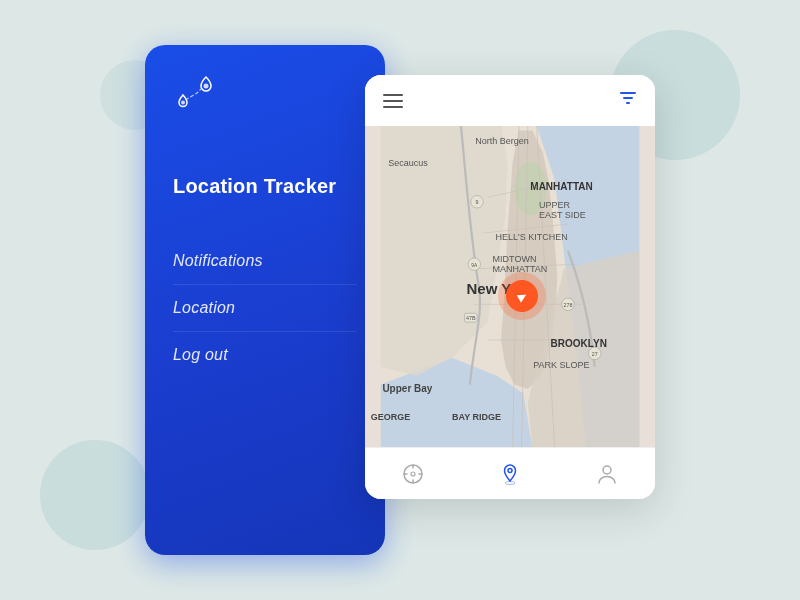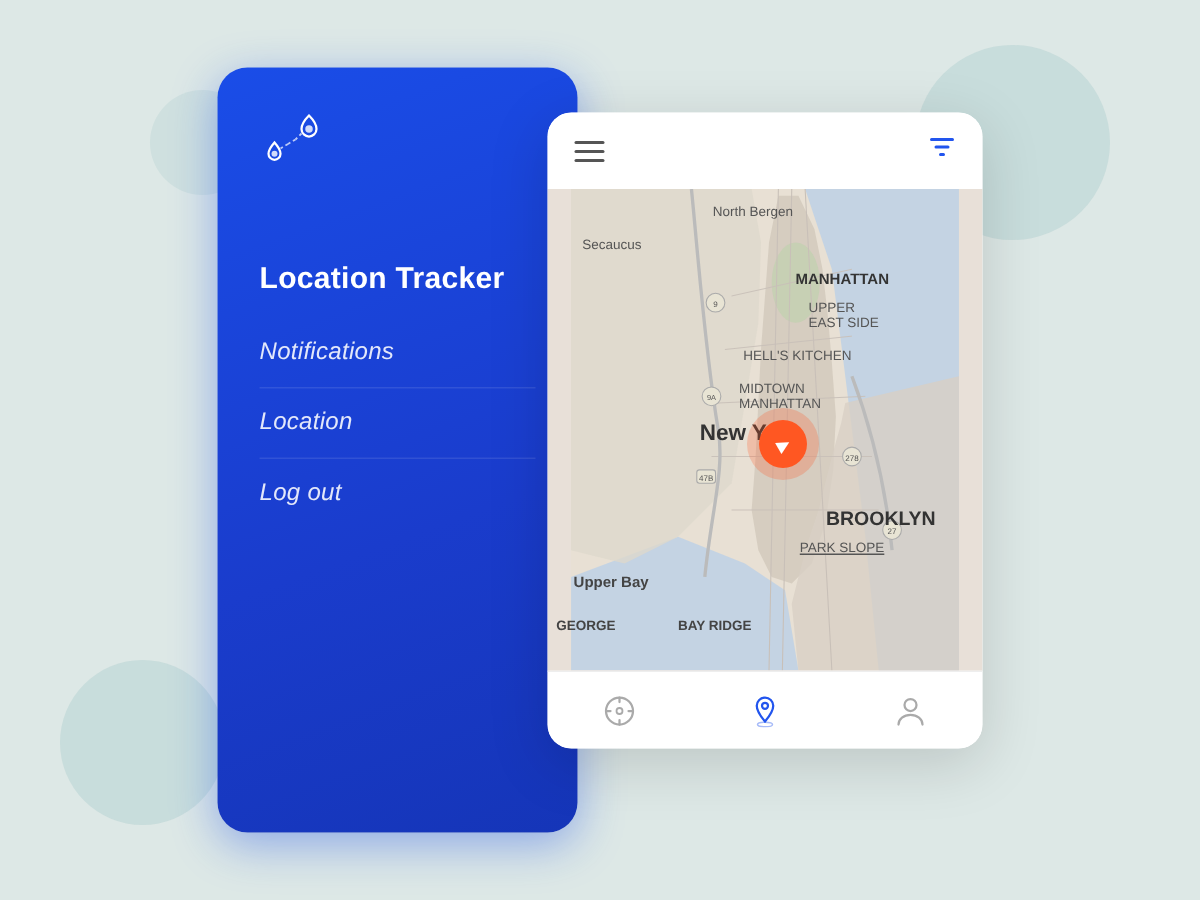--- a/index.html
+++ b/index.html
@@ -68,21 +68,21 @@
       font-size: 18px;
       display: flex;
       gap: 4px;
       align-items: flex-end;
     }
 
     .app-title {
       color: #ffffff;
       font-size: 20px;
       font-weight: 700;
-      margin-bottom: 14px;
+      margin-bottom: 40px;
       letter-spacing: 0.2px;
     }
 
     .nav-menu {
       display: flex;
       flex-direction: column;
       gap: 0px;
       font-style: italic;
     }
 
@@ -334,22 +334,22 @@
         <rect x="94" y="210" width="14" height="10" rx="2" fill="#e8e4d4" stroke="#aaa" stroke-width="0.8"></rect>
         <text x="101" y="218" text-anchor="middle" font-size="6" fill="#555">47B</text>
       </svg>
 
       <div class="map-label" style="top:3%; left:38%;">North Bergen</div>
       <div class="map-label" style="top:10%; left:8%;">Secaucus</div>
       <div class="map-label" style="top:17%; left:57%; font-weight:700; font-size:10px; color:#333;">MANHATTAN</div>
       <div class="map-label" style="top:23%; left:60%;">UPPER<br>EAST SIDE</div>
       <div class="map-label" style="top:33%; left:45%;">HELL'S KITCHEN</div>
       <div class="map-label" style="top:40%; left:44%;">MIDTOWN<br>MANHATTAN</div>
-      <div class="map-label" style="top:66%; left:64%; font-weight:700; font-size:13px; color:#333;">BROOKLYN</div>
-      <div class="map-label" style="top:73%; left:58%;text-decoration:underline;">PARK SLOPE</div>
+      <div class="map-label" style="top:66%; left:64%; font-weight:700; font-size:10px; color:#333;">BROOKLYN</div>
+      <div class="map-label" style="top:73%; left:58%;">PARK SLOPE</div>
       <div class="map-label" style="top:80%; left:6%; font-size:10px; font-weight:600; color:#444;">Upper Bay</div>
       <div class="map-label" style="top:89%; left:30%; font-weight:700; font-size:9px; color:#444;">BAY RIDGE</div>
       <div class="map-label" style="top:89%; left:2%; font-size:9px; font-weight:600; color:#444;">GEORGE</div>
 
       <div class="ny-label">New York</div>
 
       <div class="location-pin">
         <span class="arrow">►</span>
       </div>
 

